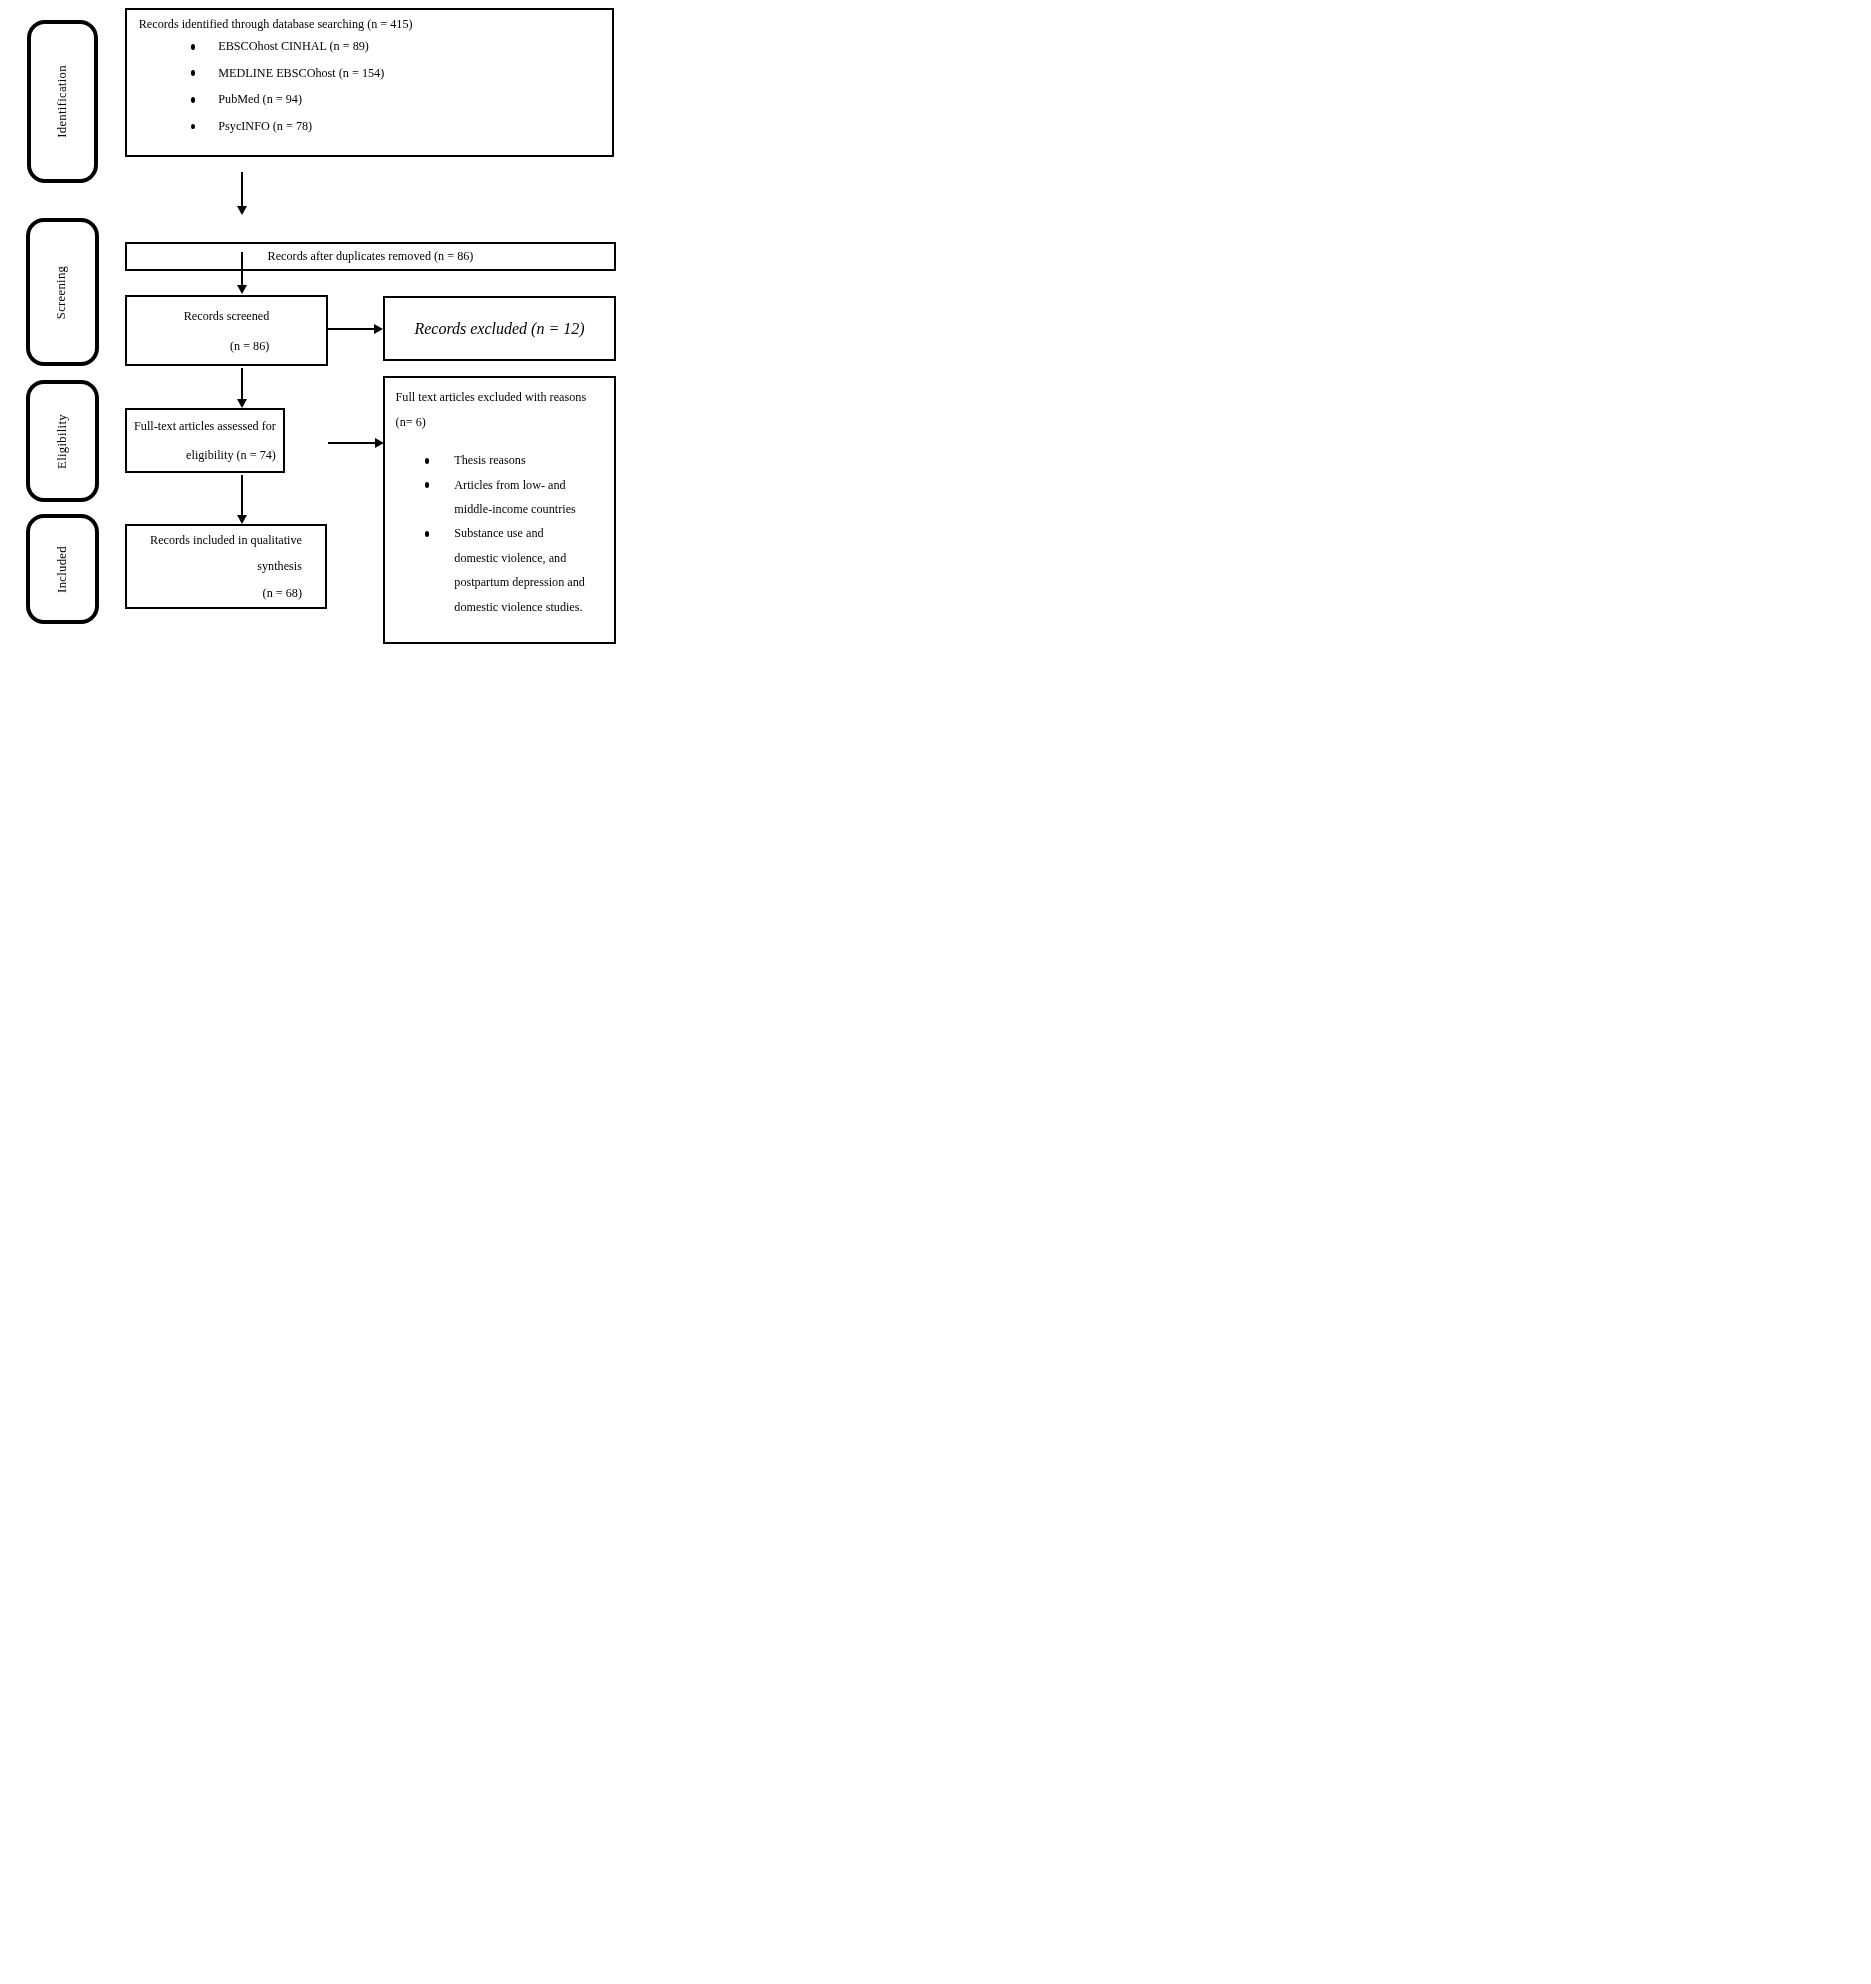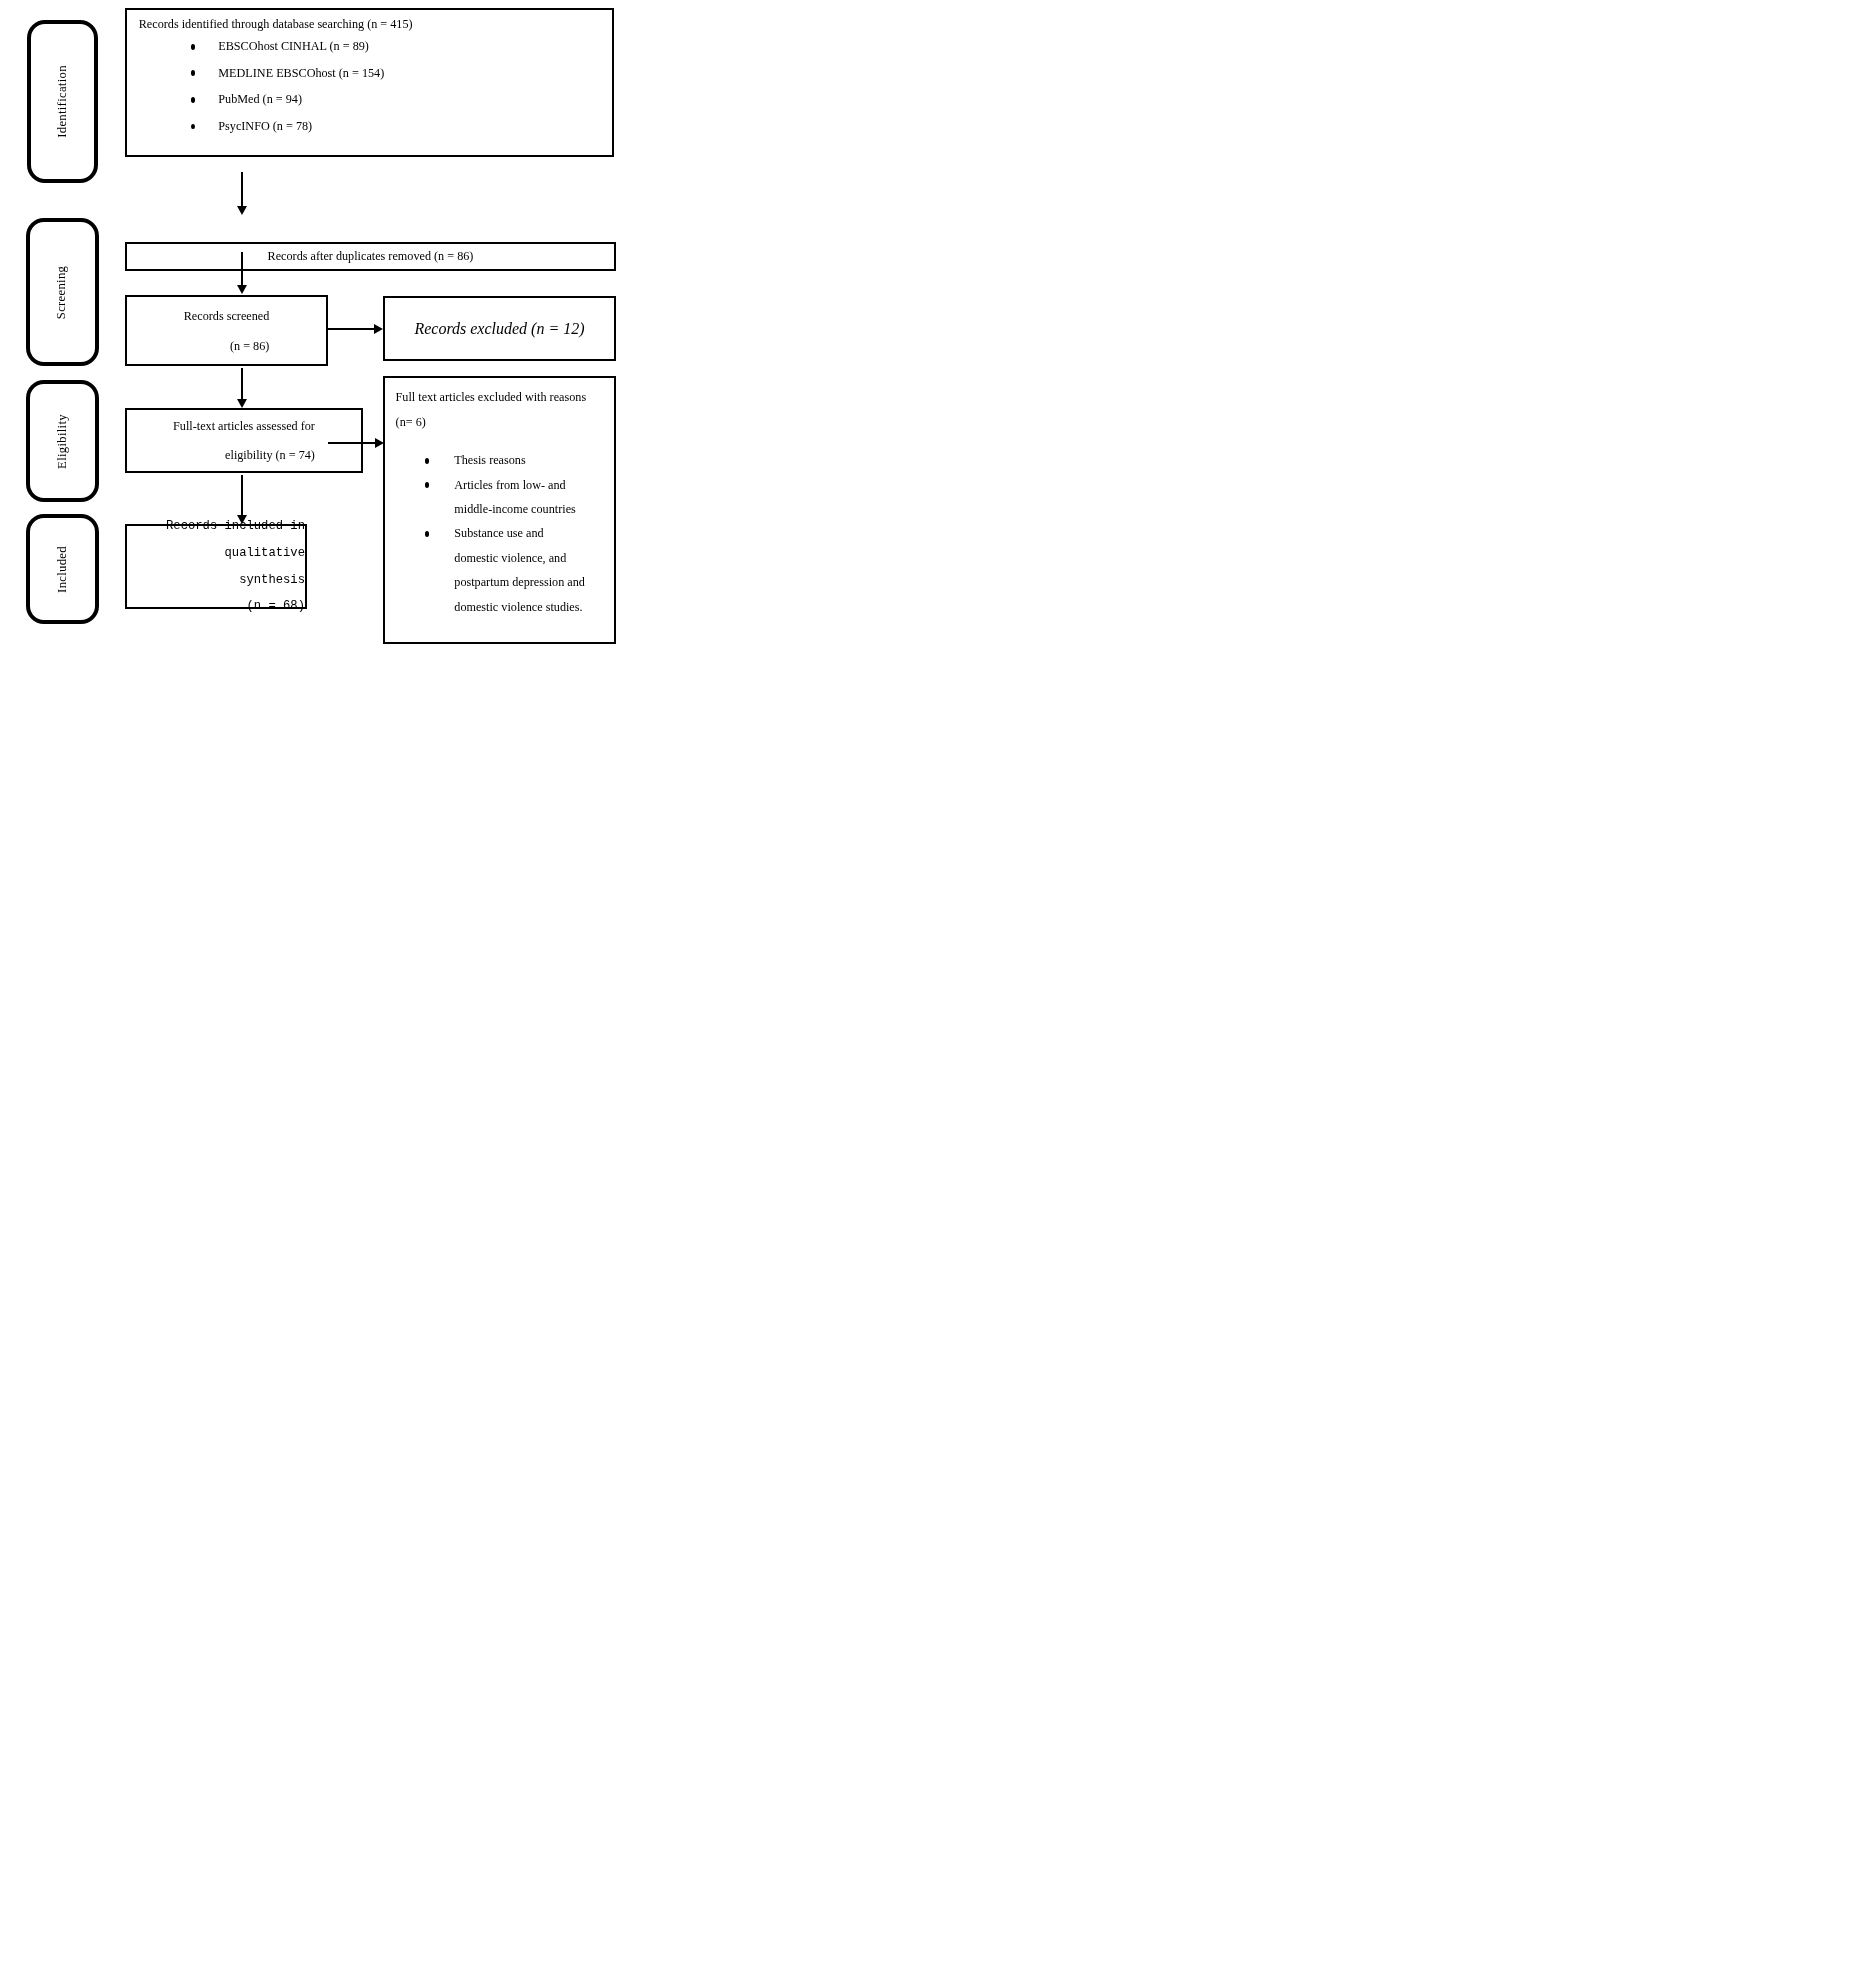--- a/index.html
+++ b/index.html
@@ -14,23 +14,23 @@
   .stage-eligibility{left:25.5px;top:380px;width:65px;height:114px;}
   .stage-included{left:25.5px;top:514px;width:65px;height:102px;}
   .stage-text{transform:rotate(-90deg);white-space:nowrap;font-size:12.7px;letter-spacing:0.3px;}
 
   
   .box{position:absolute;border:2.7px solid #000;background:#fff;box-sizing:border-box;}
   .box-identified{left:125px;top:8px;width:489px;height:149px;padding:6.4px 11.7px;}
   .box-dup{left:125px;top:215px;width:491px;height:29px;display:flex;align-items:center;justify-content:center;margin-top:27px;}
   .box-screened{left:125px;top:295px;width:203px;height:71px;display:flex;align-items:center;justify-content:center;text-align:center;}
   .box-excluded{left:383px;top:296px;width:233px;height:65px;display:flex;align-items:center;justify-content:center;text-align:center;}
-  .box-fulltext{left:125px;top:408px;width:238px;height:65px;display:flex;align-items:center;justify-content:center;text-align:center;}
+  .box-fulltext{left:125px;top:408px;width:160px;height:65px;display:flex;align-items:center;justify-content:center;text-align:center;}
   .box-reasons{left:383px;top:376px;width:233px;height:268px;padding:7.4px 10.6px;}
-  .box-included{left:125px;top:524px;width:182px;height:85px;display:flex;align-items:center;justify-content:center;text-align:center;font-family:Liberation Mono, monospace;}
+  .box-included{left:125px;top:524px;width:202px;height:85px;display:flex;align-items:center;justify-content:center;text-align:center;}
 
   .txt{font-size:12.2px;text-align:right;}
   .prel{white-space:pre-line;}
   .lh-screened{line-height:30px;}
   .lh-fulltext{line-height:29px;}
   .lh-included{line-height:26.6px;}
   .excluded-txt{font-size:16px;font-style:italic;}
 
   
   .id-title{font-size:12.2px;line-height:17px;}

